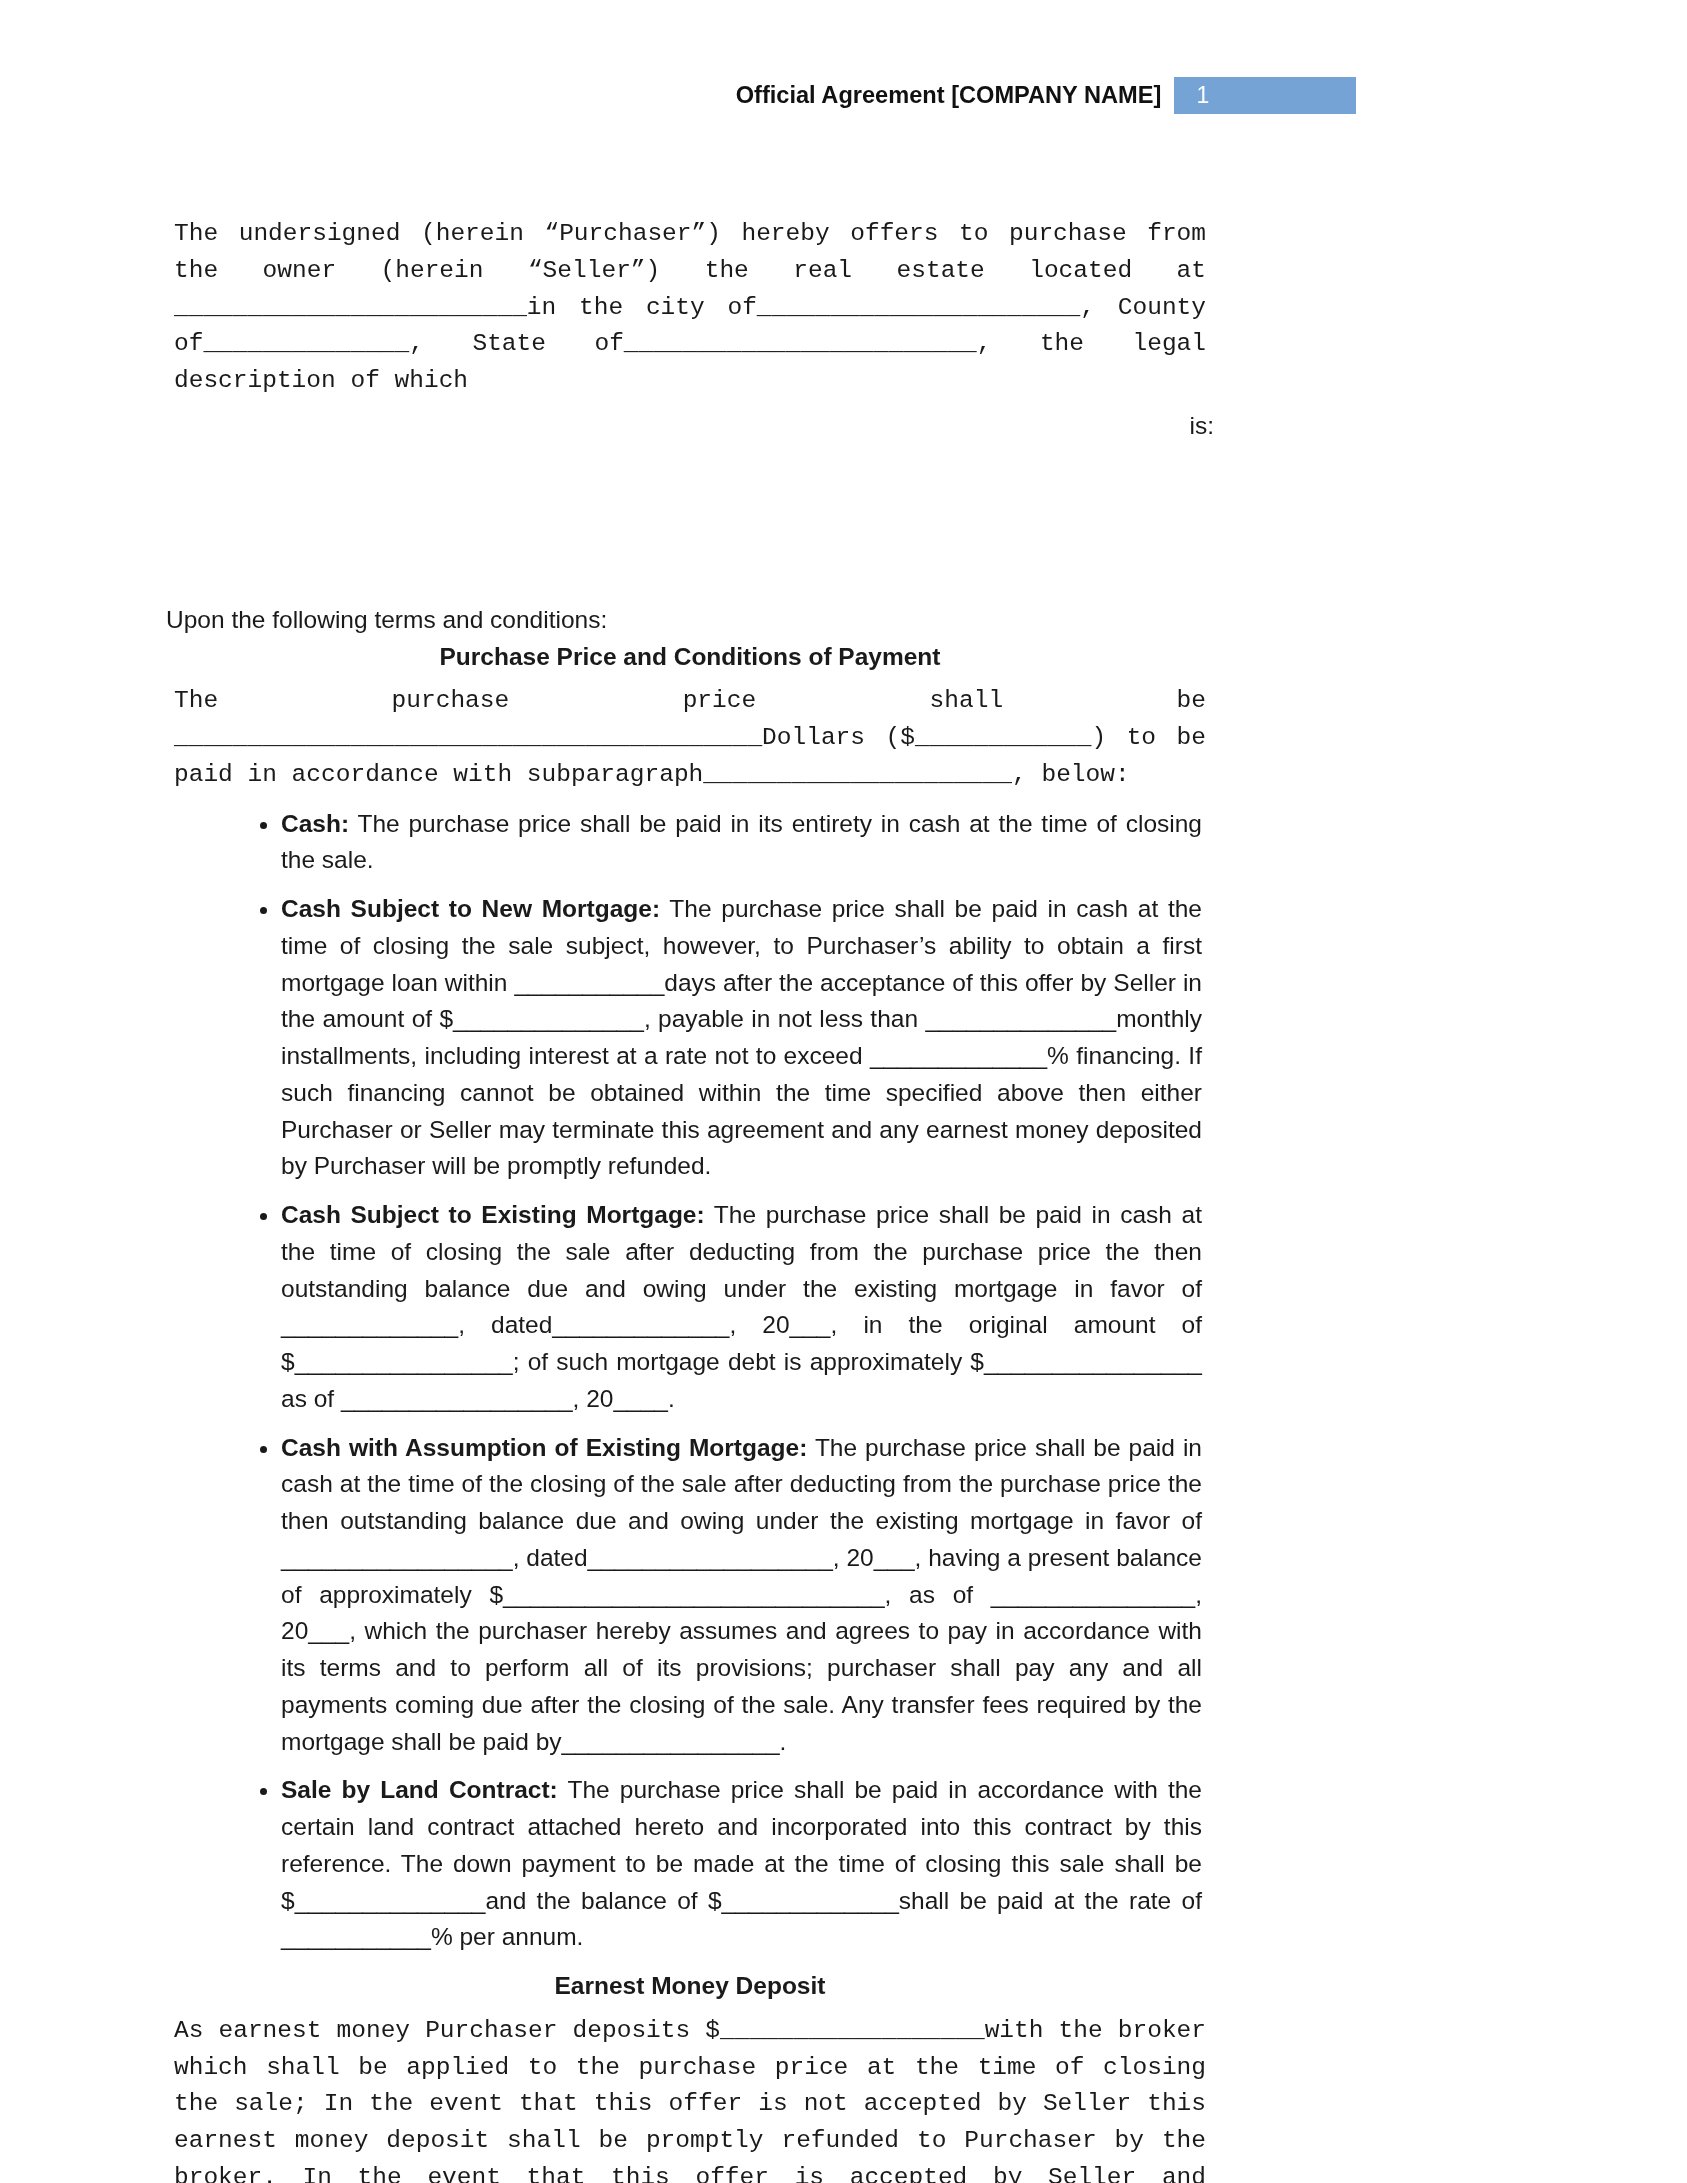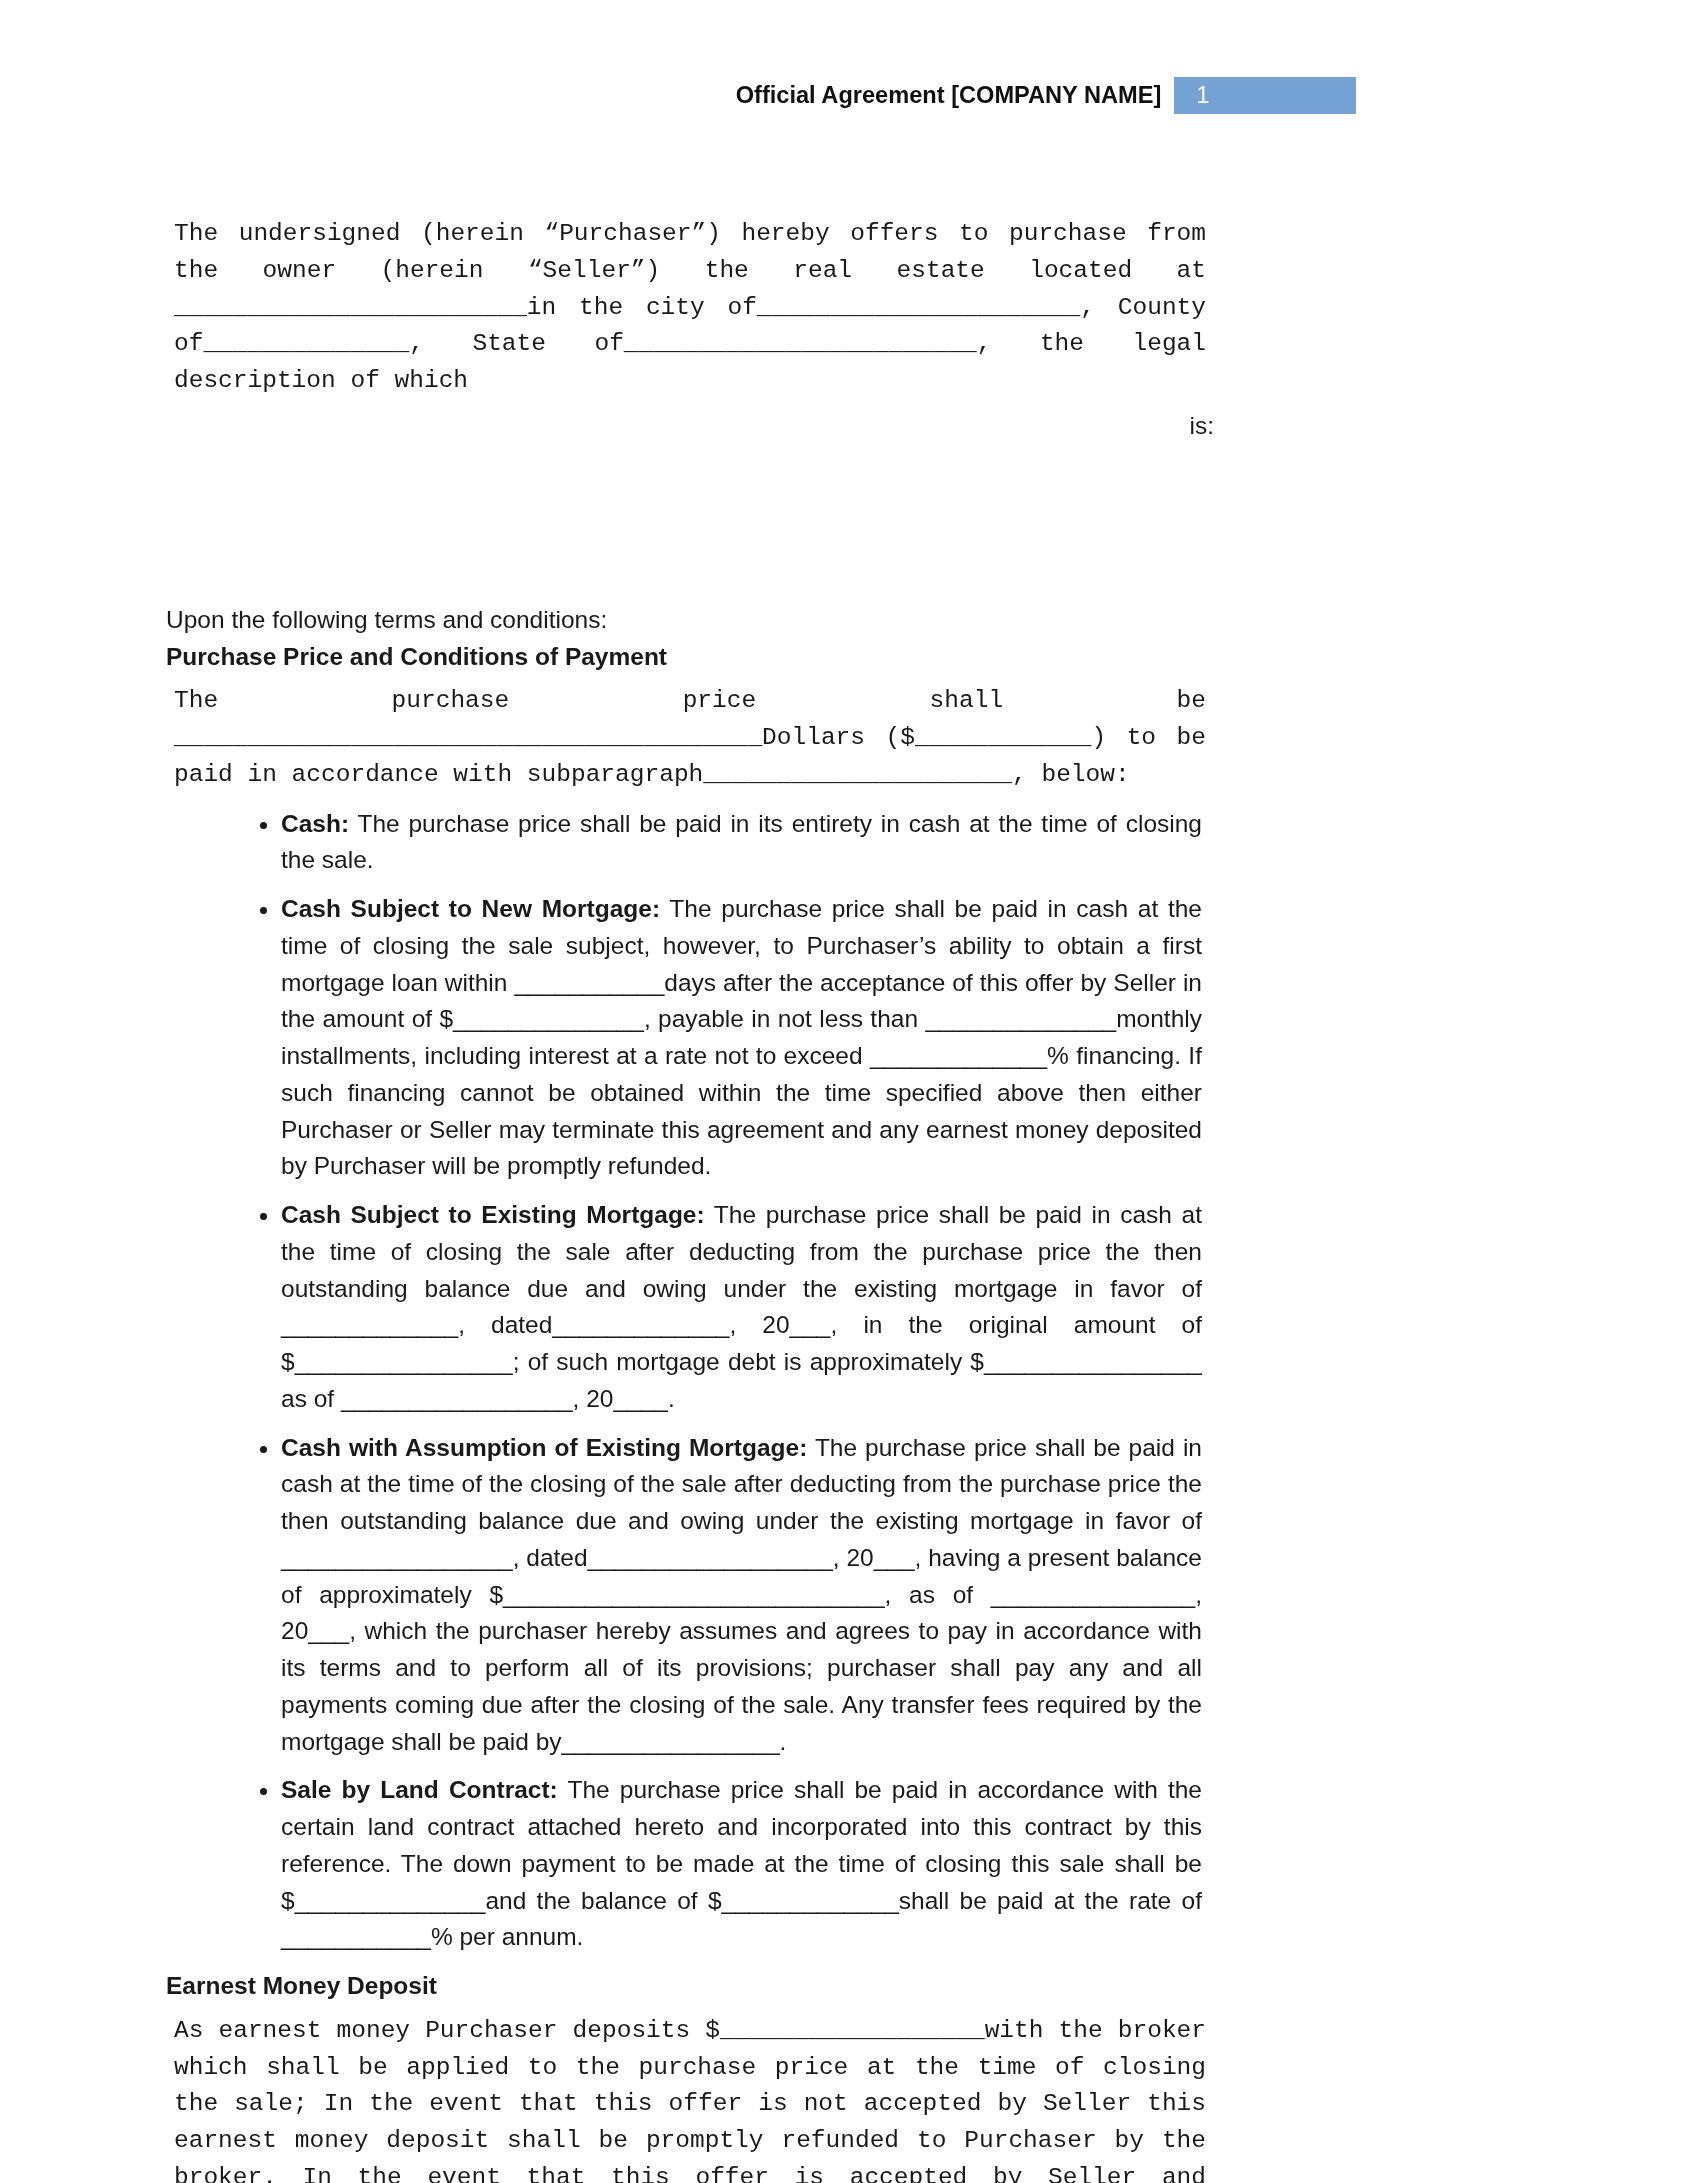--- a/index.html
+++ b/index.html
@@ -63,21 +63,21 @@
     flex-direction: column;
   }
   .fill-row .fill {
     flex: 1;
     border-bottom: 2.6px solid #1a1a1a;
     height: 31px;
   }
   .is-label { flex: 0 0 auto; }
   
   .lead-in { margin-top: 42px; }
-  .bold-heading { font-weight: 700; }
+  .bold-heading { font-weight: 700; text-align: center; }
   ul.options {
     margin: 0;
     padding: 0 0 0 103px;
     list-style: disc outside;
   }
   ul.options li {
     text-align: justify;
     margin: 12px;
   }
   ul.options li::marker { color: #1a1a1a; }

